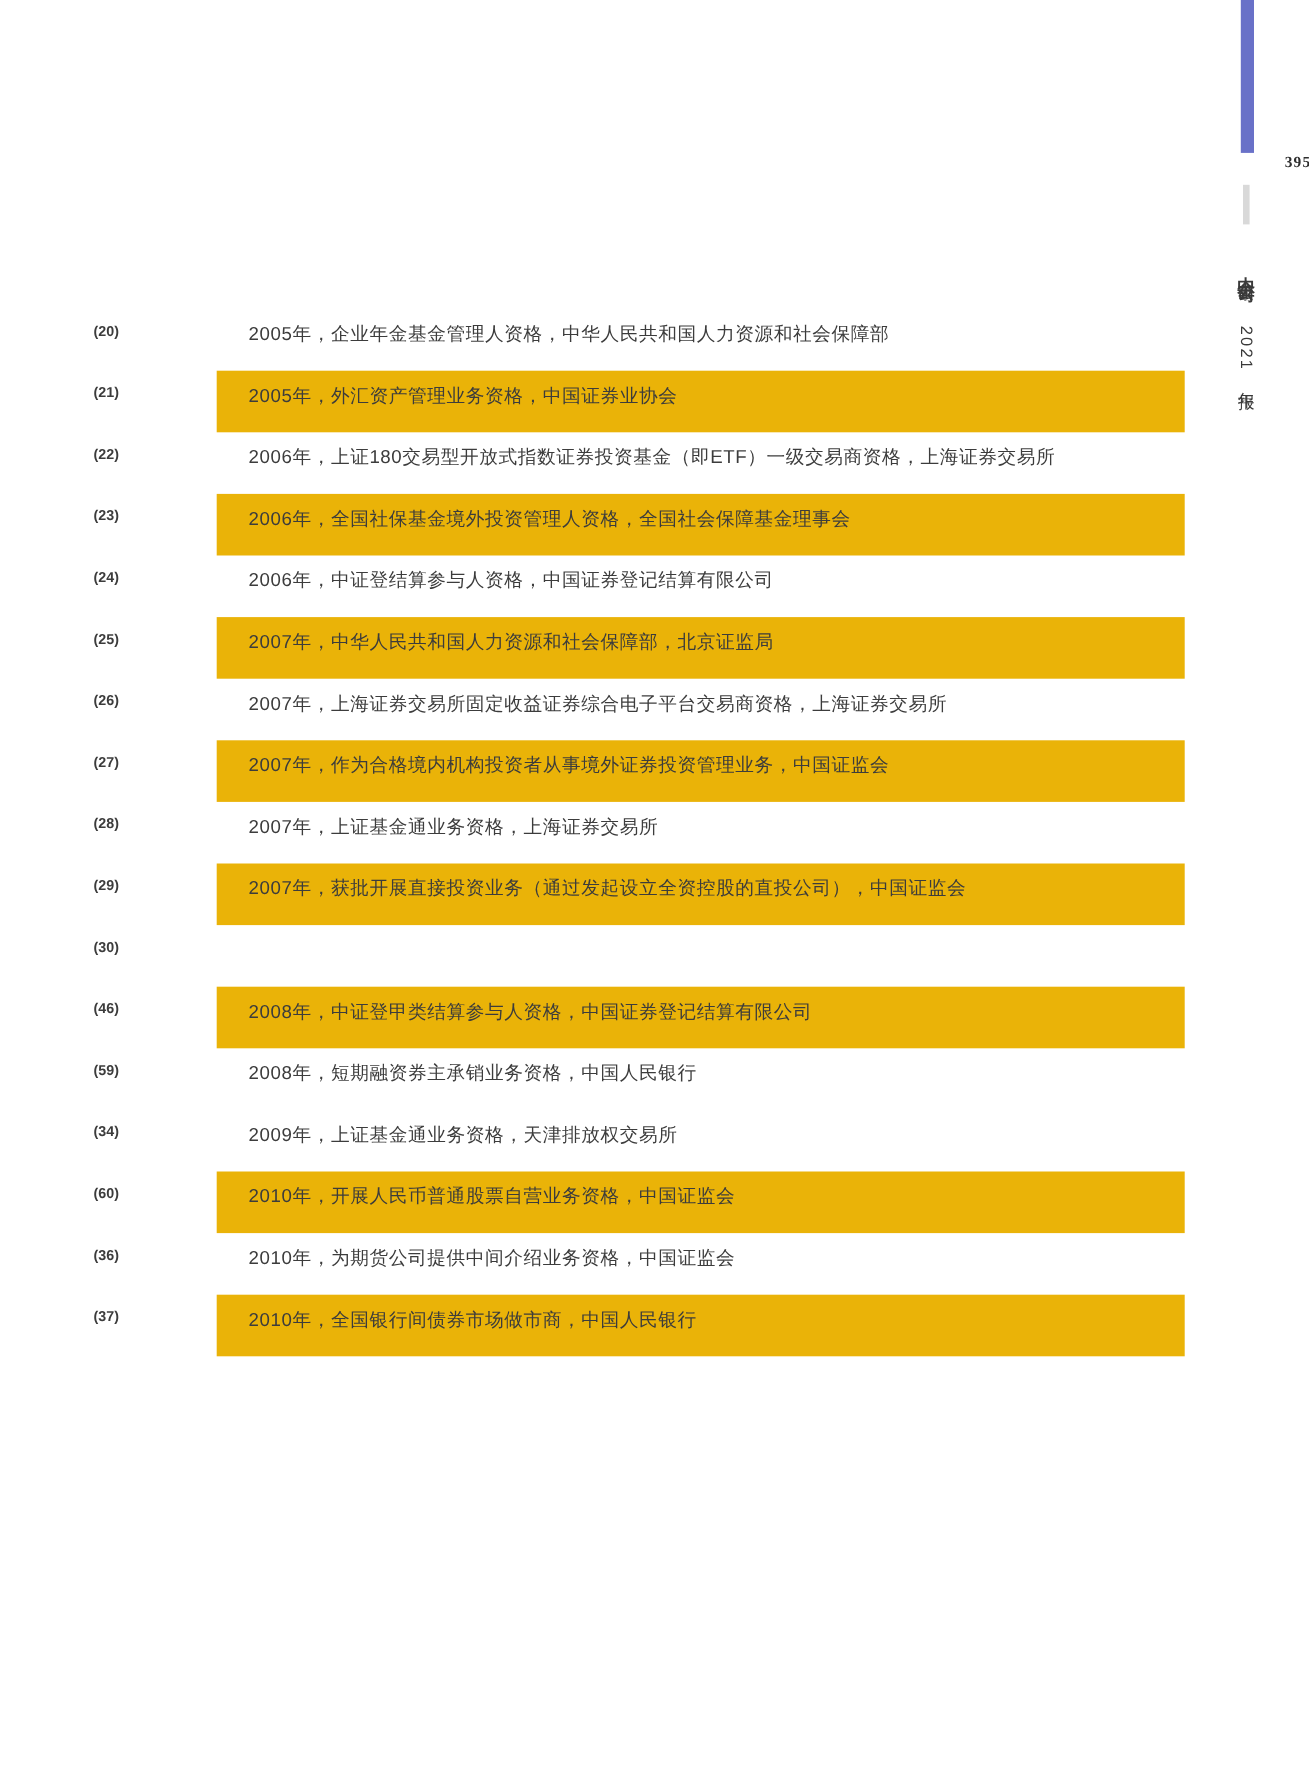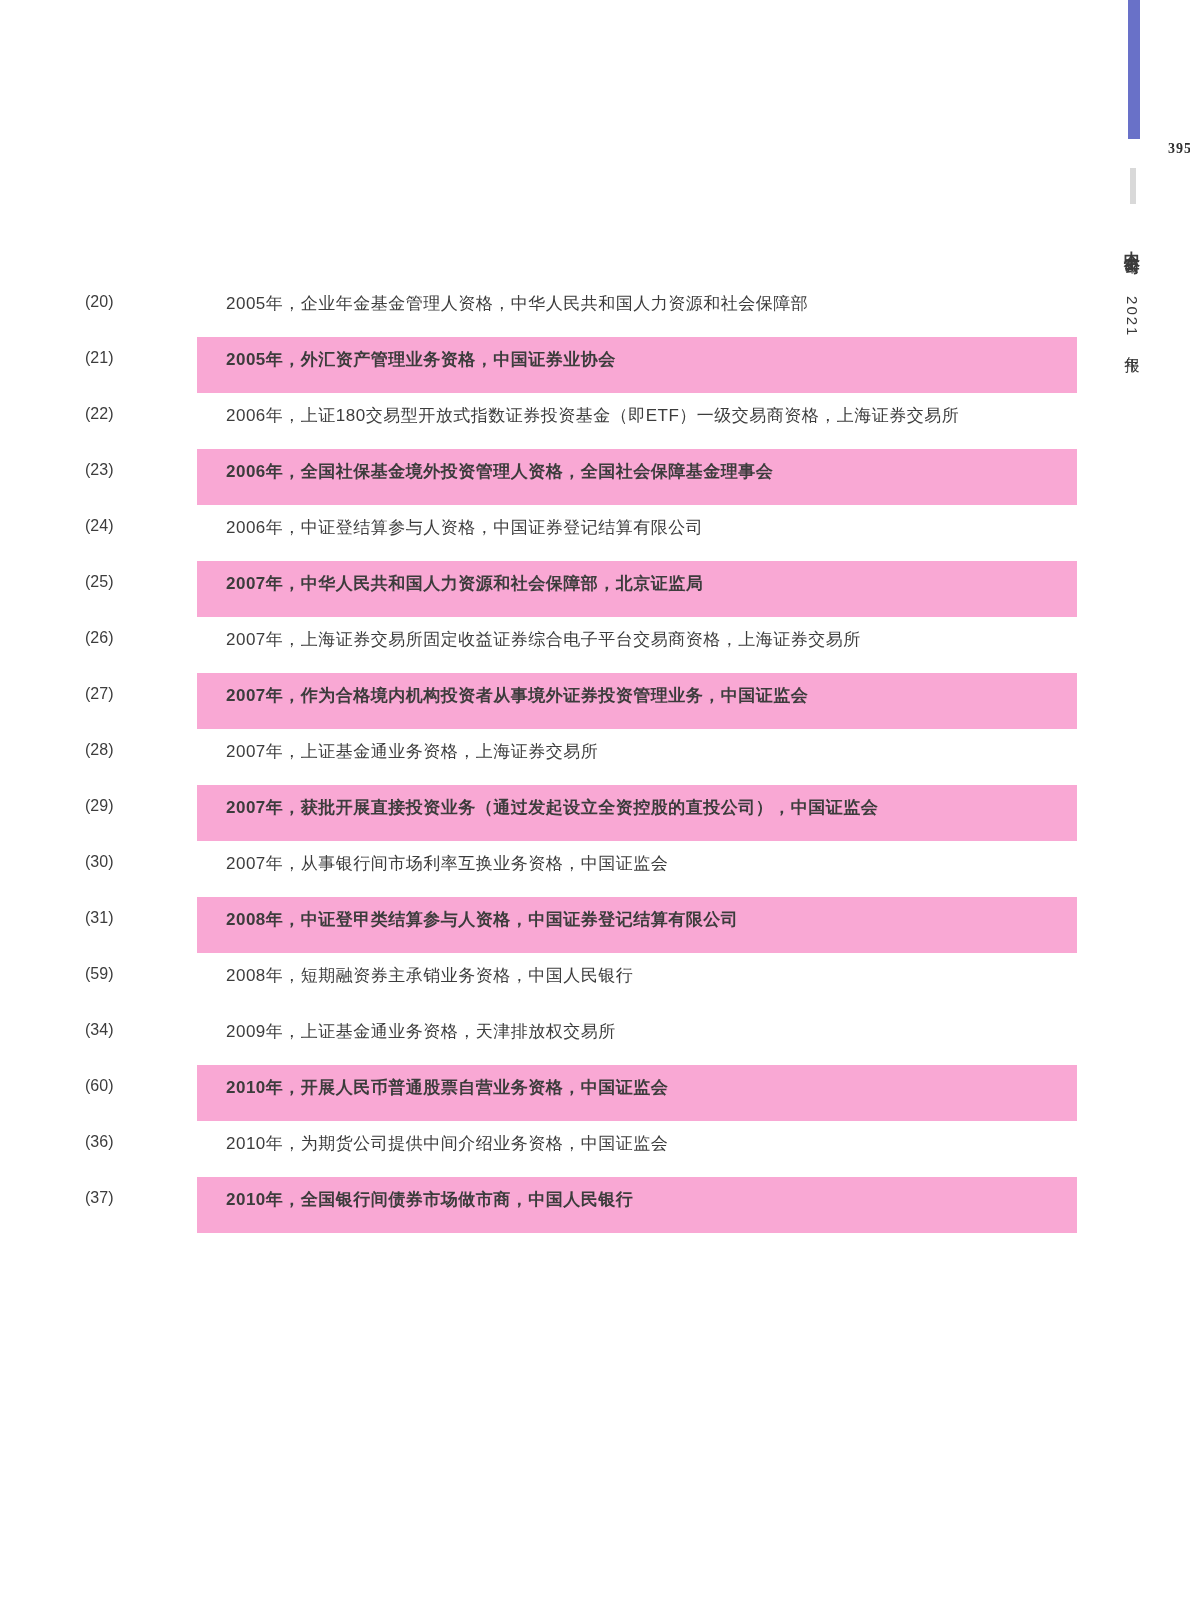--- a/index.html
+++ b/index.html
@@ -26,31 +26,31 @@
   .row {
     display: flex;
     height: 56px;
     align-items: stretch;
   }
   .row-no {
     width: 112px;
     flex: 0 0 112px;
     padding-top: 12px;
     box-sizing: border-box;
-    font-size: 16px;
+    font-size: 13px;
     color: #3c3c3c;
+    font-weight: bold;
   }
   .row-body {
     flex: 1 1 auto;
     padding: 12px 10px 0 13px;
     box-sizing: border-box;
   }
   .row.shaded .row-body {
-    background: #f9a8d4;
-    font-weight: bold;
+    background: #eab308;
   }
   .row-text {
     font-size: 17px;
     color: #3c3c3c;
     letter-spacing: 0.5px;
     line-height: 1.25;
     white-space: nowrap;
     margin-left: 16px;
   }
 
@@ -170,26 +170,23 @@
       </div>
     </div>
       <div class="row shaded">
       <div class="row-no">(29)</div>
       <div class="row-body">
         <span class="row-text">2007年，获批开展直接投资业务（通过发起设立全资控股的直投公司），中国证监会</span>
       </div>
     </div>
       <div class="row">
       <div class="row-no">(30)</div>
-      <div class="row-body">
-        <span class="row-text">2007年，从事银行间市场利率互换业务资格，中国证监会</span>
-      </div>
-    </div>
-      <div class="row shaded">
-      <div class="row-no">(31)</div>
+    </div>
+      <div class="row shaded">
+      <div class="row-no">(46)</div>
       <div class="row-body">
         <span class="row-text">2008年，中证登甲类结算参与人资格，中国证券登记结算有限公司</span>
       </div>
     </div>
       <div class="row">
       <div class="row-no">(59)</div>
       <div class="row-body">
         <span class="row-text">2008年，短期融资券主承销业务资格，中国人民银行</span>
       </div>
     </div>

